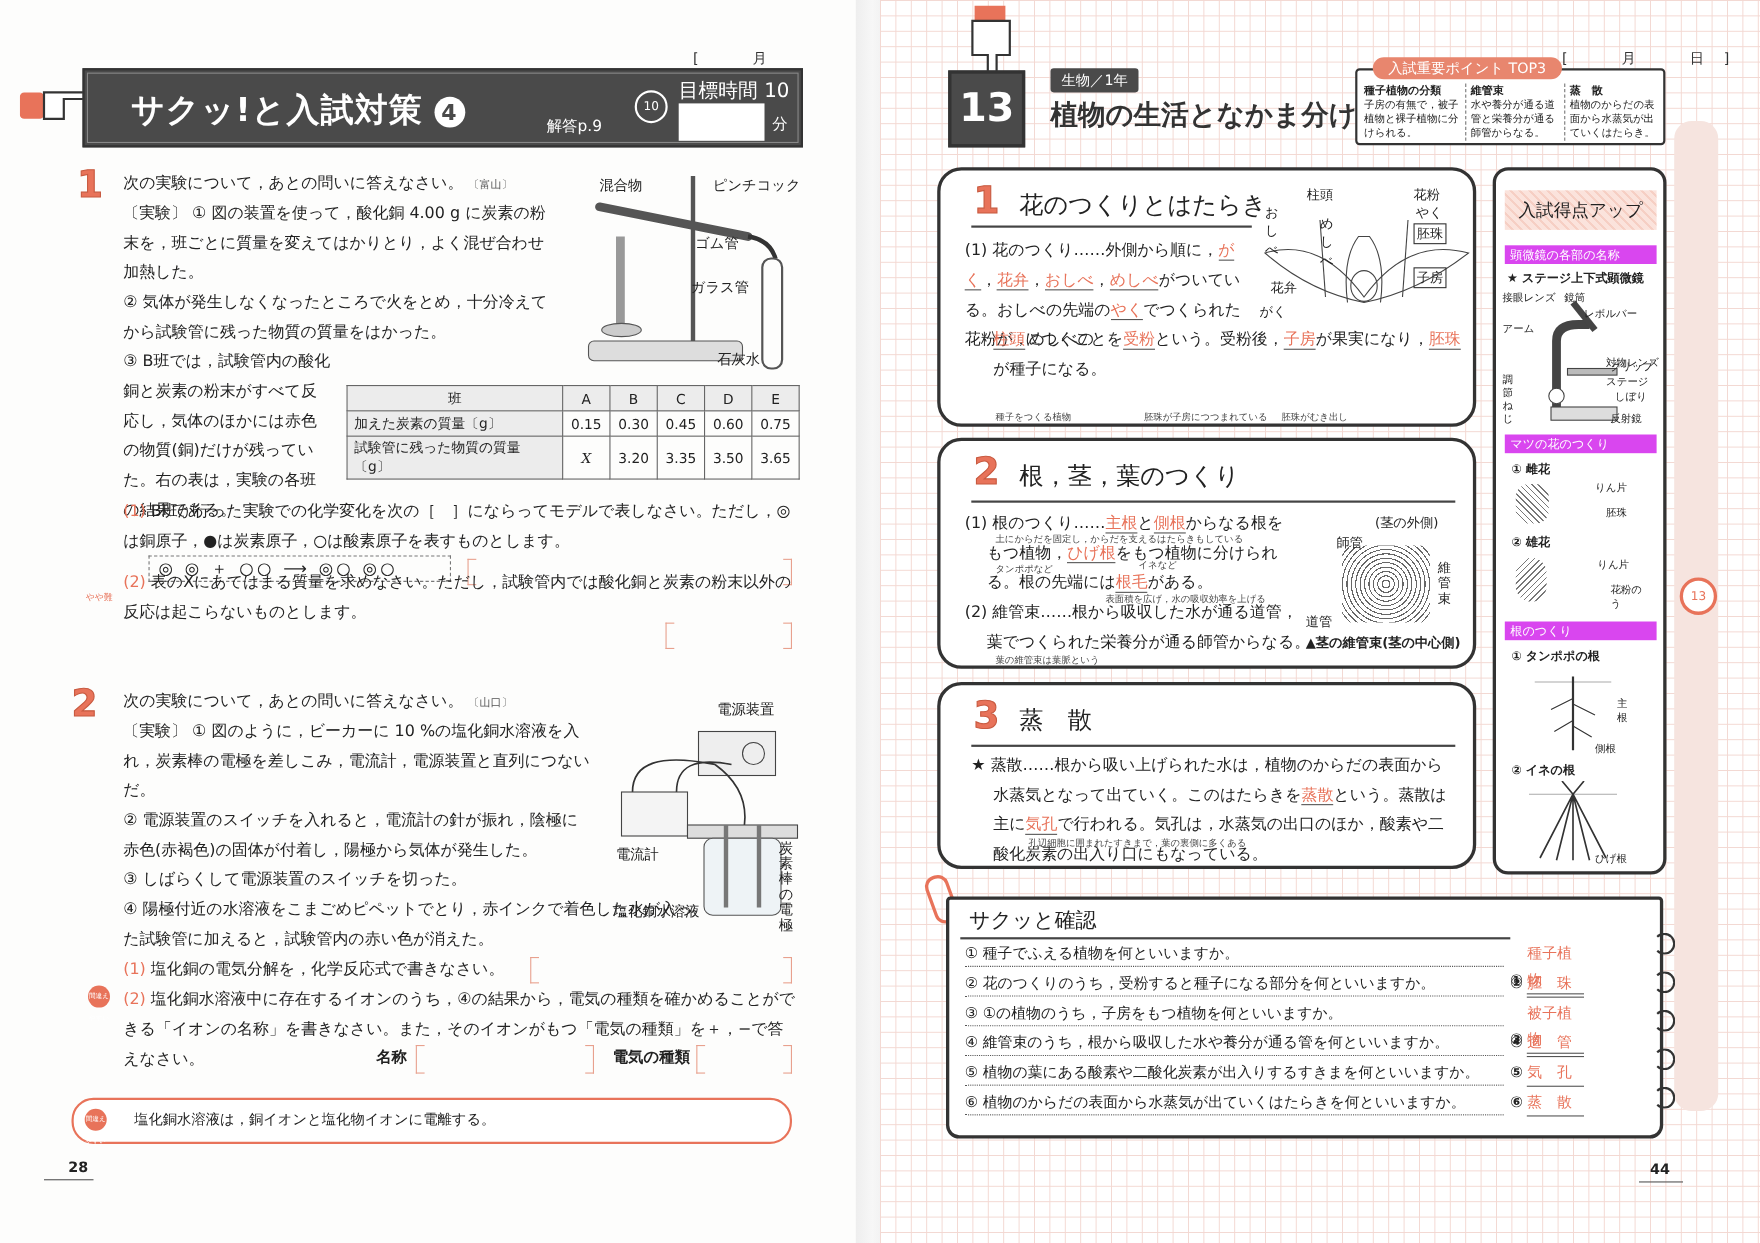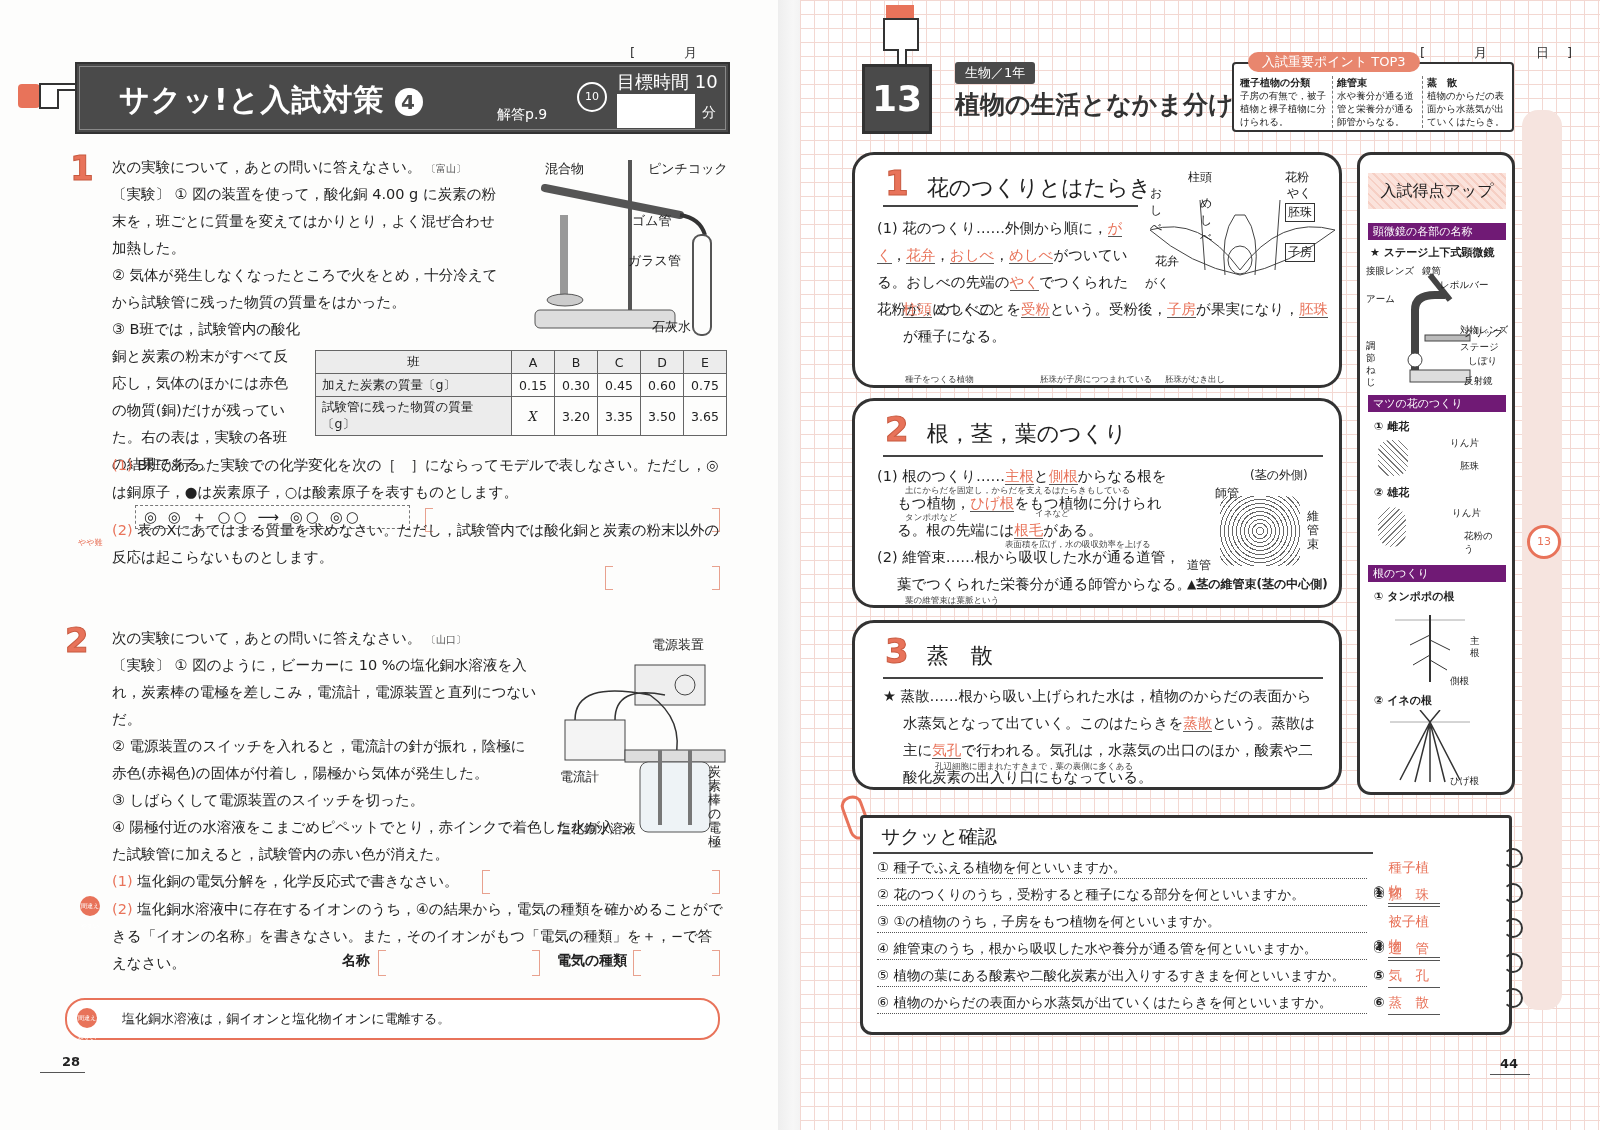--- a/index.html
+++ b/index.html
@@ -49,21 +49,21 @@
 .top3 .col{position:absolute;top:12px;font-size:9.5px;line-height:13px;width:88px;}
 .top3 .col b{display:block;font-size:10px;}
 .card{position:absolute;background:#fff;border:3px solid #333;border-radius:22px;}
 .card-hd{position:absolute;left:30px;top:8px;font-size:22px;color:#222;}
 .card-hd .n{font-size:34px;color:#e8735a;font-weight:bold;margin-right:18px;-webkit-text-stroke:1px #c85a40;}
 .card-rule{position:absolute;left:28px;height:2px;background:#444;}
 .ctext{position:absolute;font-size:14.5px;line-height:27px;}
 .note{font-size:8.5px;color:#444;position:absolute;}
 .side{position:absolute;left:1357px;top:152px;width:158px;height:643px;background:#fff;border:3px solid #333;border-radius:14px;}
 .side-hd{position:absolute;left:8px;top:18px;width:138px;height:36px;background:repeating-linear-gradient(45deg,#fbe3dc,#fbe3dc 4px,#f6cfc4 4px,#f6cfc4 6px);font-size:16px;text-align:center;line-height:36px;}
-.side-sec{position:absolute;left:8px;width:138px;height:17px;background:#701a75;color:#fff;font-size:11px;line-height:17px;padding-left:5px;}
+.side-sec{position:absolute;left:8px;width:138px;height:17px;background:#d946ef;color:#fff;font-size:11px;line-height:17px;padding-left:5px;}
 .side-t{position:absolute;font-size:11px;font-weight:bold;}
 .side-l{position:absolute;font-size:9.5px;}
 .check{position:absolute;left:860px;top:815px;width:652px;height:220px;background:#fff;border:3px solid #333;border-radius:4px 4px 12px 12px;}
 .check-hd{position:absolute;left:18px;top:6px;font-size:19px;}
 .check-row{position:absolute;left:14px;width:490px;font-size:13.5px;height:24px;line-height:24px;border-bottom:1.5px dotted #555;white-space:nowrap;}
 .check-ans{position:absolute;left:510px;font-size:13.5px;line-height:24px;}
 .check-ans span{color:#e8735a;border-bottom:1.5px solid #555;display:inline-block;width:52px;margin-left:4px;}
 .ring{position:absolute;right:-14px;width:20px;height:20px;border:2.5px solid #333;border-radius:50%;border-left-color:transparent;}
 .tab13{position:absolute;left:1527px;top:525px;width:34px;height:34px;border:3px solid #e8735a;border-radius:50%;color:#e8735a;font-size:11px;text-align:center;line-height:28px;background:#fff;}
 .stripe{position:absolute;left:1522px;top:110px;width:40px;height:900px;background:#f6e4df;border-radius:16px;}

